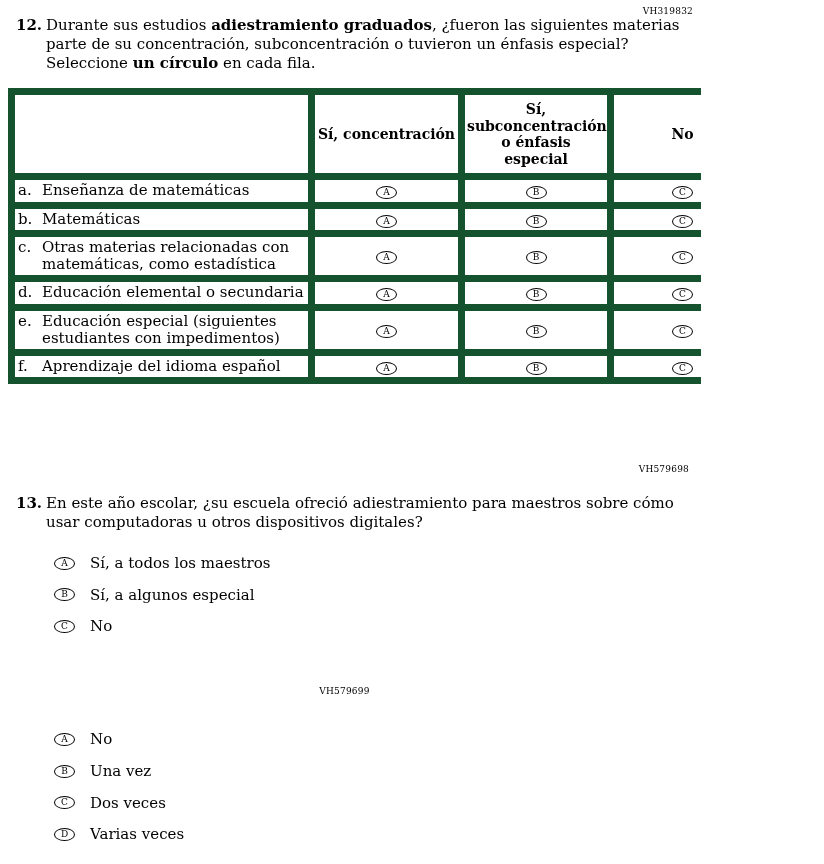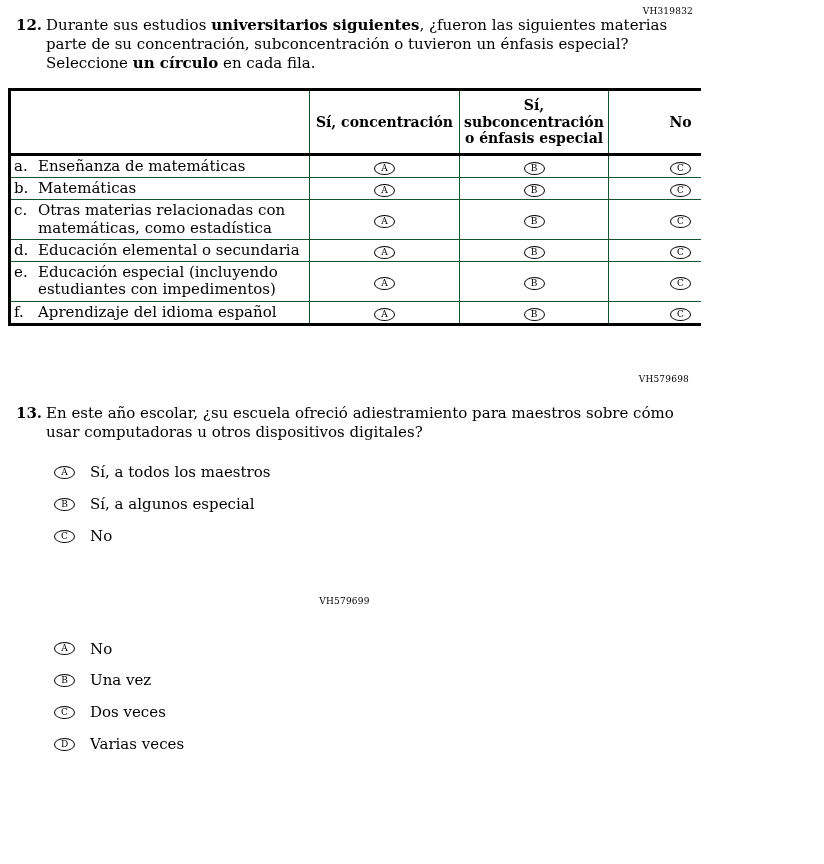--- a/index.html
+++ b/index.html
@@ -40,32 +40,32 @@
   }
   .qtext {
     font-size: 15px;
     line-height: 1.25;
     max-width: 700px;
   }
   .b { font-weight: bold; }
   .q12 { margin-top: 16px; }
   .q13 { margin-top: 20px; }
   .q14 { margin-top: 18px; }
-  .c1 { margin-top: 48px; }
+  .c1 { margin-top: 80px; }
   .c2 { margin-top: 50px; text-align: center; }
 
   table.grid {
     border-collapse: collapse;
     table-layout: fixed;
     width: 808px;
     margin: 16px 8px 0 8px;
     border: 3px solid #000;
   }
   .grid th, .grid td {
-    border: 1px solid #14532d;
+    border: 7px solid #14532d;
   }
   .grid thead th {
     border-bottom: 3px solid #000;
     font-weight: bold;
     font-size: 14px;
     line-height: 1.18;
     text-align: center;
     vertical-align: middle;
     padding: 6px 2px;
   }
@@ -114,21 +114,21 @@
 </style>
 </head>
 <body>
 
 <div class="page">
 
   <div class="code top-code">VH319832</div>
 
   <div class="q q12">
     <div class="qnum">12.</div>
-    <div class="qtext"><span>Durante sus estudios </span><span class="b">universitarios siguientes</span><span>, ¿fueron las siguientes materias parte de su concentración, subconcentración o tuvieron un énfasis especial? Seleccione </span><span class="b">un círculo</span><span> en cada fila.</span></div>
+    <div class="qtext"><span>Durante sus estudios </span><span class="b">adiestramiento graduados</span><span>, ¿fueron las siguientes materias parte de su concentración, subconcentración o tuvieron un énfasis especial? Seleccione </span><span class="b">un círculo</span><span> en cada fila.</span></div>
   </div>
 
   <table class="grid">
     <colgroup>
       <col class="col-label">
         <col class="col-a">
         <col class="col-b">
         <col class="col-no">
         <col class="col-code">
     </colgroup>
@@ -187,21 +187,21 @@
           </td>
         <td class="cell-bubble"><span class="bubble">A</span></td>
         <td class="cell-bubble"><span class="bubble">B</span></td>
         <td class="cell-bubble"><span class="bubble">C</span></td>
         <td class="code-cell">VH609966</td>
       </tr>
       <tr>
         <td>
             <div class="row-label">
               <span class="row-letter">e.</span>
-              <span>Educación especial (incluyendo estudiantes con impedimentos)</span>
+              <span>Educación especial (siguientes estudiantes con impedimentos)</span>
             </div>
           </td>
         <td class="cell-bubble"><span class="bubble">A</span></td>
         <td class="cell-bubble"><span class="bubble">B</span></td>
         <td class="cell-bubble"><span class="bubble">C</span></td>
         <td class="code-cell">VH319848</td>
       </tr>
       <tr>
         <td>
             <div class="row-label">

